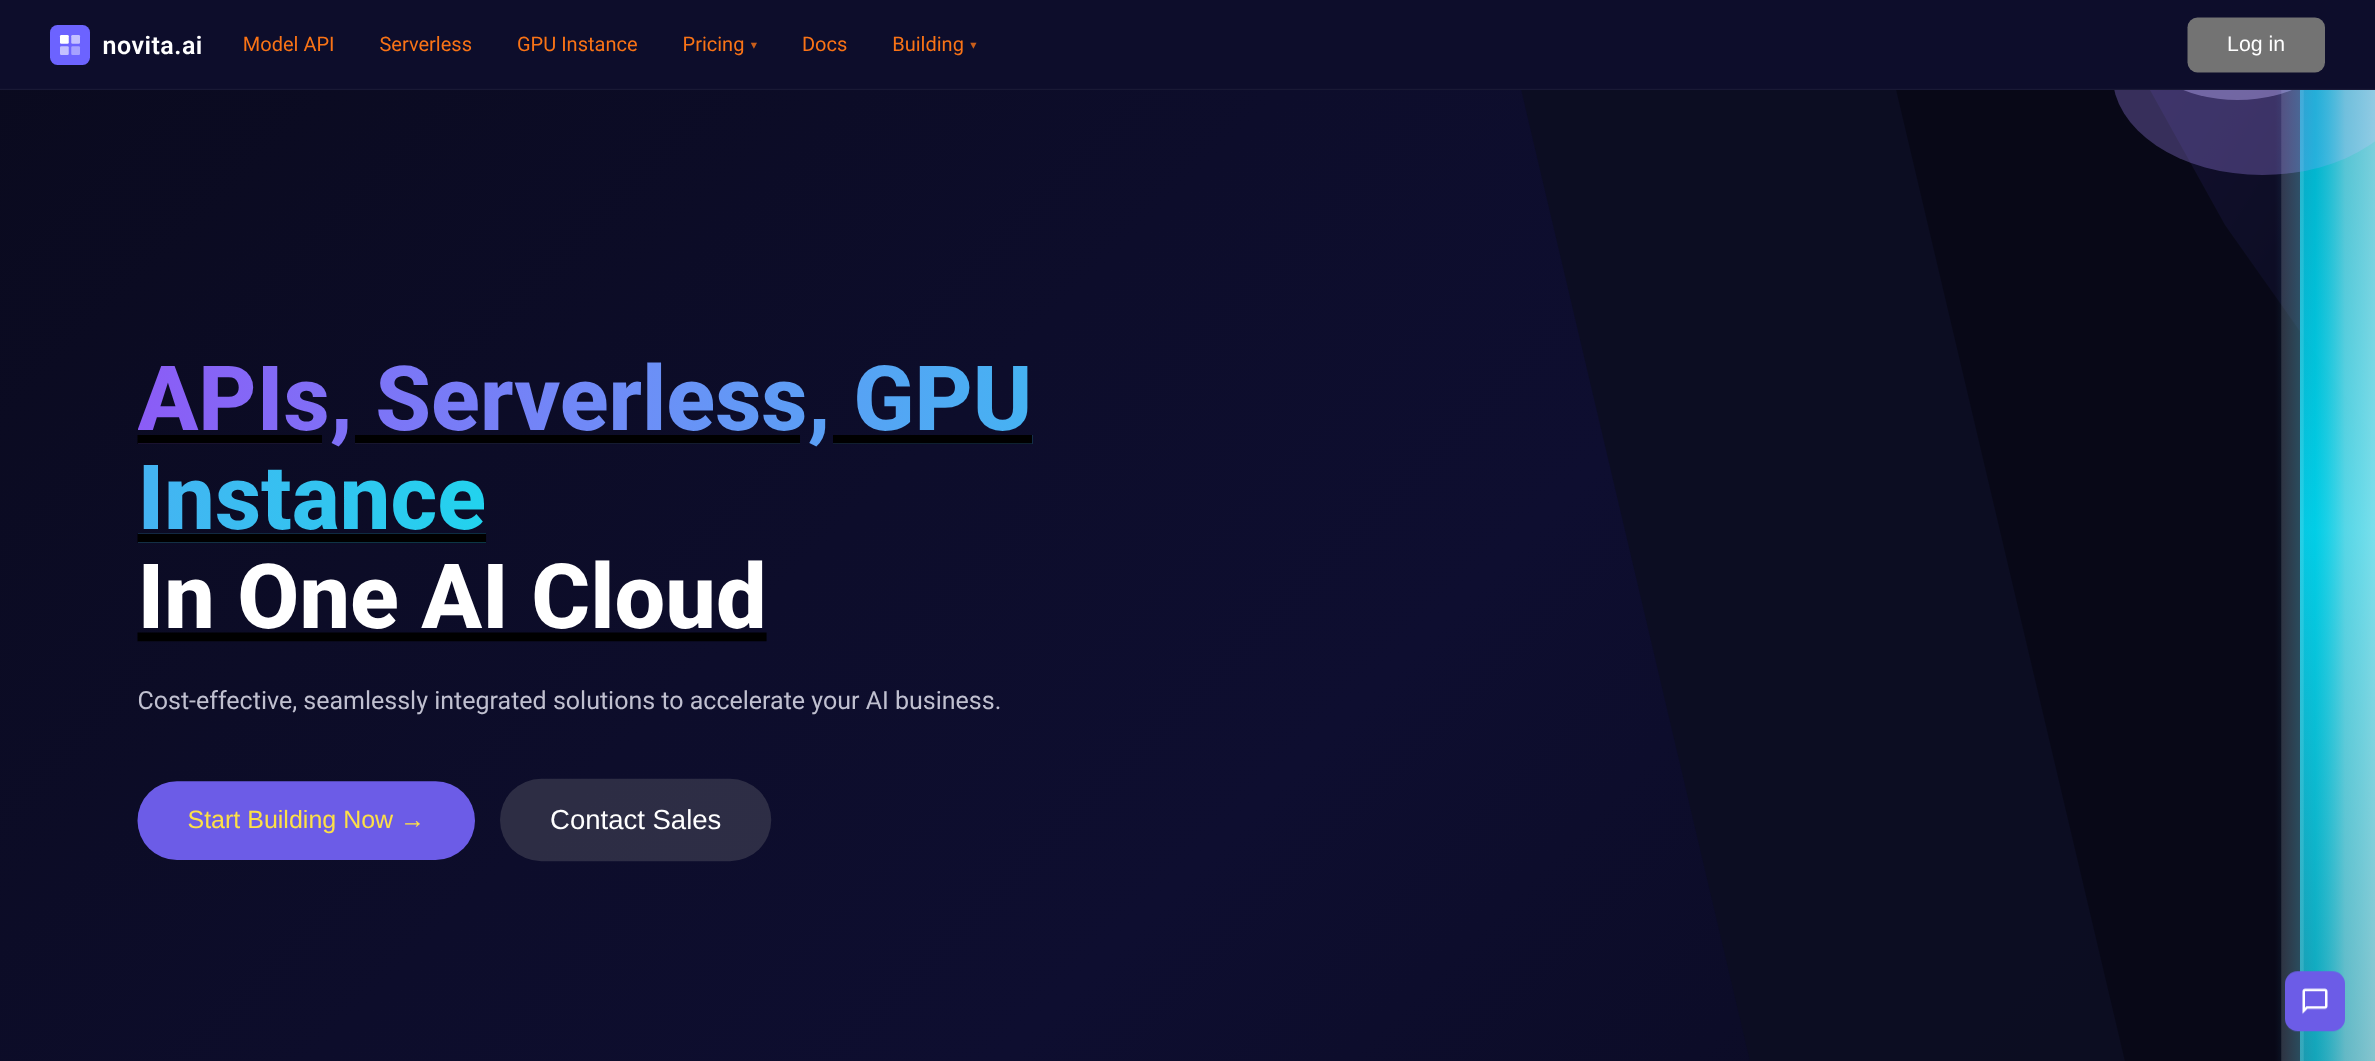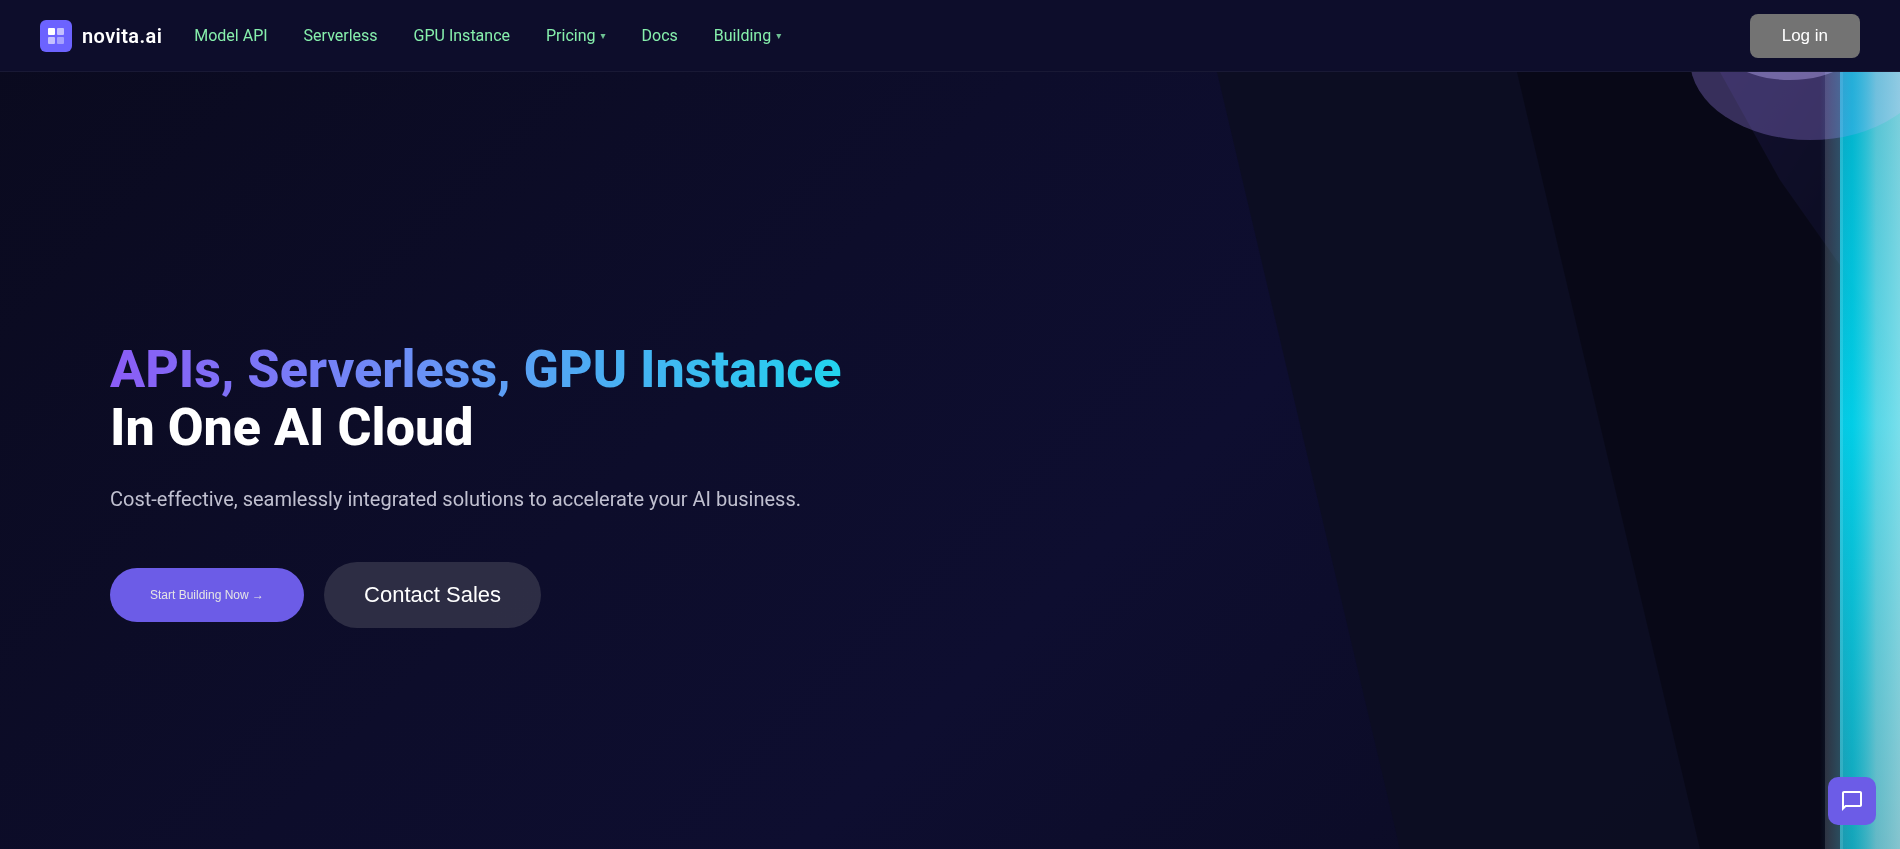--- a/index.html
+++ b/index.html
@@ -67,21 +67,21 @@
       letter-spacing: 0.02em;
     }
 
     .nav-links {
       display: flex;
       align-items: center;
       gap: 36px;
     }
 
     .nav-link {
-      color: #86efac;
+      color: #f97316;
       font-size: 16px;
       font-weight: 400;
       cursor: pointer;
       display: flex;
       align-items: center;
       gap: 5px;
       white-space: nowrap;
     }
 
     .nav-link .chevron {
@@ -117,24 +117,25 @@
     }
 
     .hero-content {
       position: relative;
       z-index: 10;
       padding: 120px 0 0 110px;
       max-width: 900px;
     }
 
     .hero-title {
-      font-size: 52px;
+      font-size: 72px;
       font-weight: 800;
       line-height: 1.1;
       margin-bottom: 28px;
+      text-decoration: underline;
     }
 
     .hero-title .gradient-text {
       background: linear-gradient(90deg, #8b5cf6 0%, #6d8ef7 40%, #22d3ee 100%);
       -webkit-background-clip: text;
       -webkit-text-fill-color: transparent;
       background-clip: text;
     }
 
     .hero-title .white-text {
@@ -151,25 +152,25 @@
     }
 
     .hero-buttons {
       display: flex;
       gap: 20px;
       align-items: center;
     }
 
     .btn-primary {
       background: #6c5ce7;
-      color: #e5e5e5;
+      color: #fde047;
       border: none;
       padding: 20px 40px;
       border-radius: 50px;
-      font-size: 12px;
+      font-size: 20px;
       font-weight: 500;
       cursor: pointer;
       display: flex;
       align-items: center;
       gap: 8px;
       white-space: nowrap;
     }
 
     .btn-secondary {
       background: rgba(60, 60, 80, 0.7);

